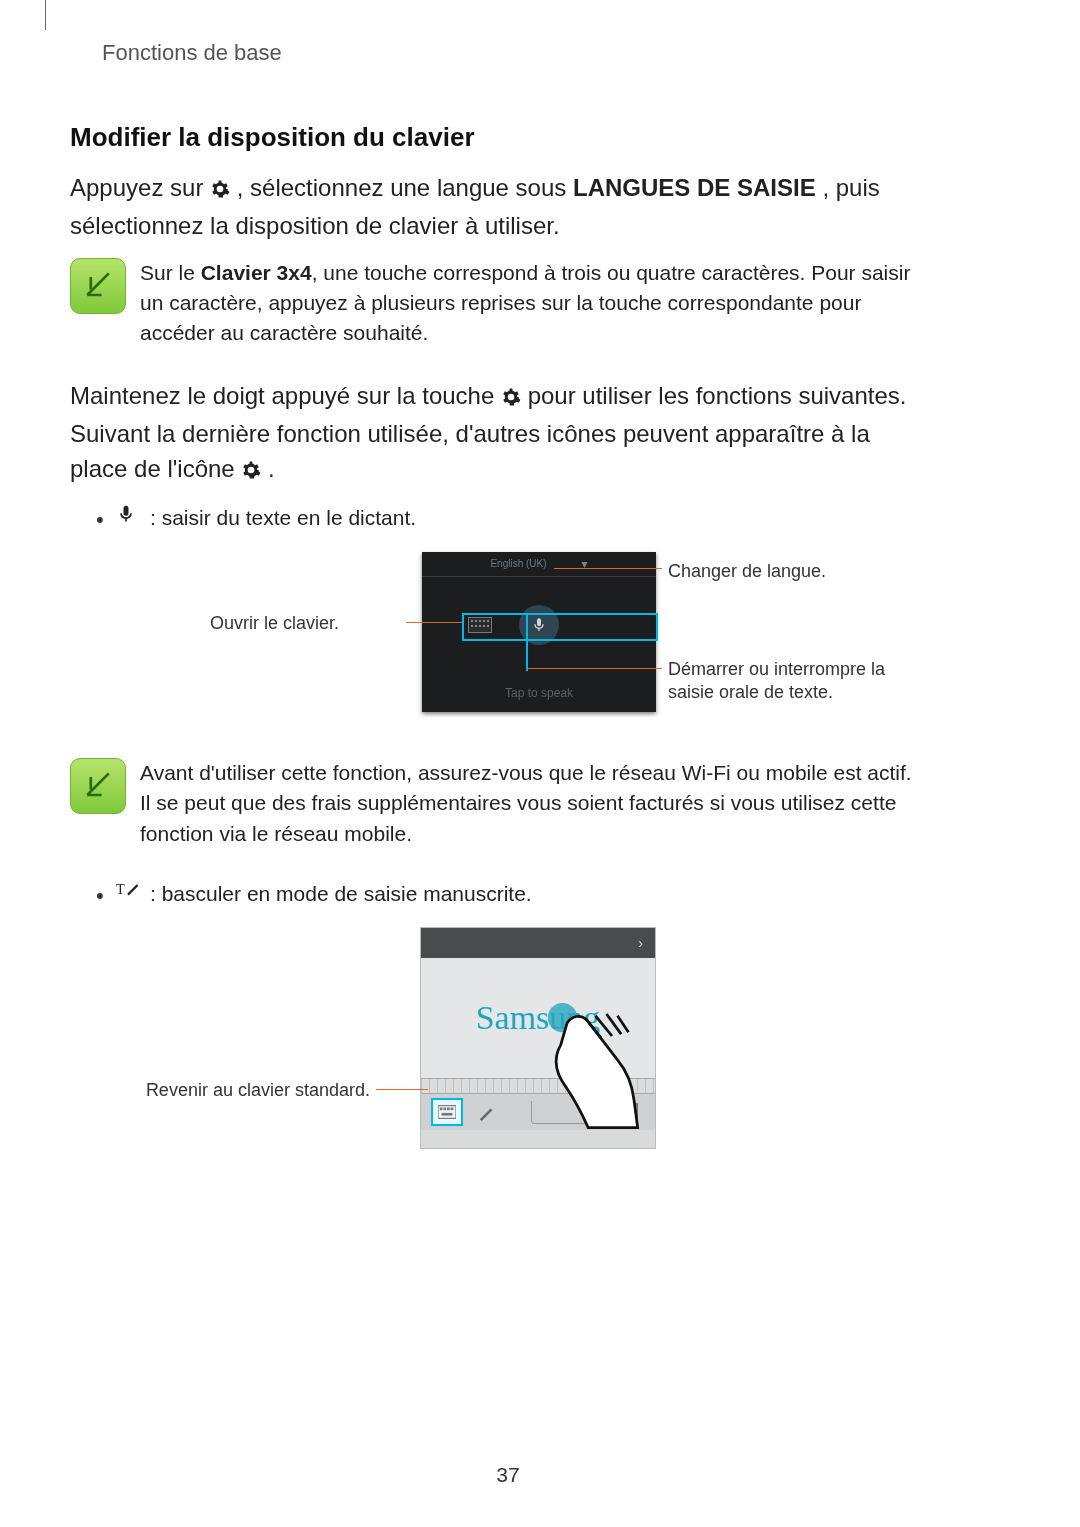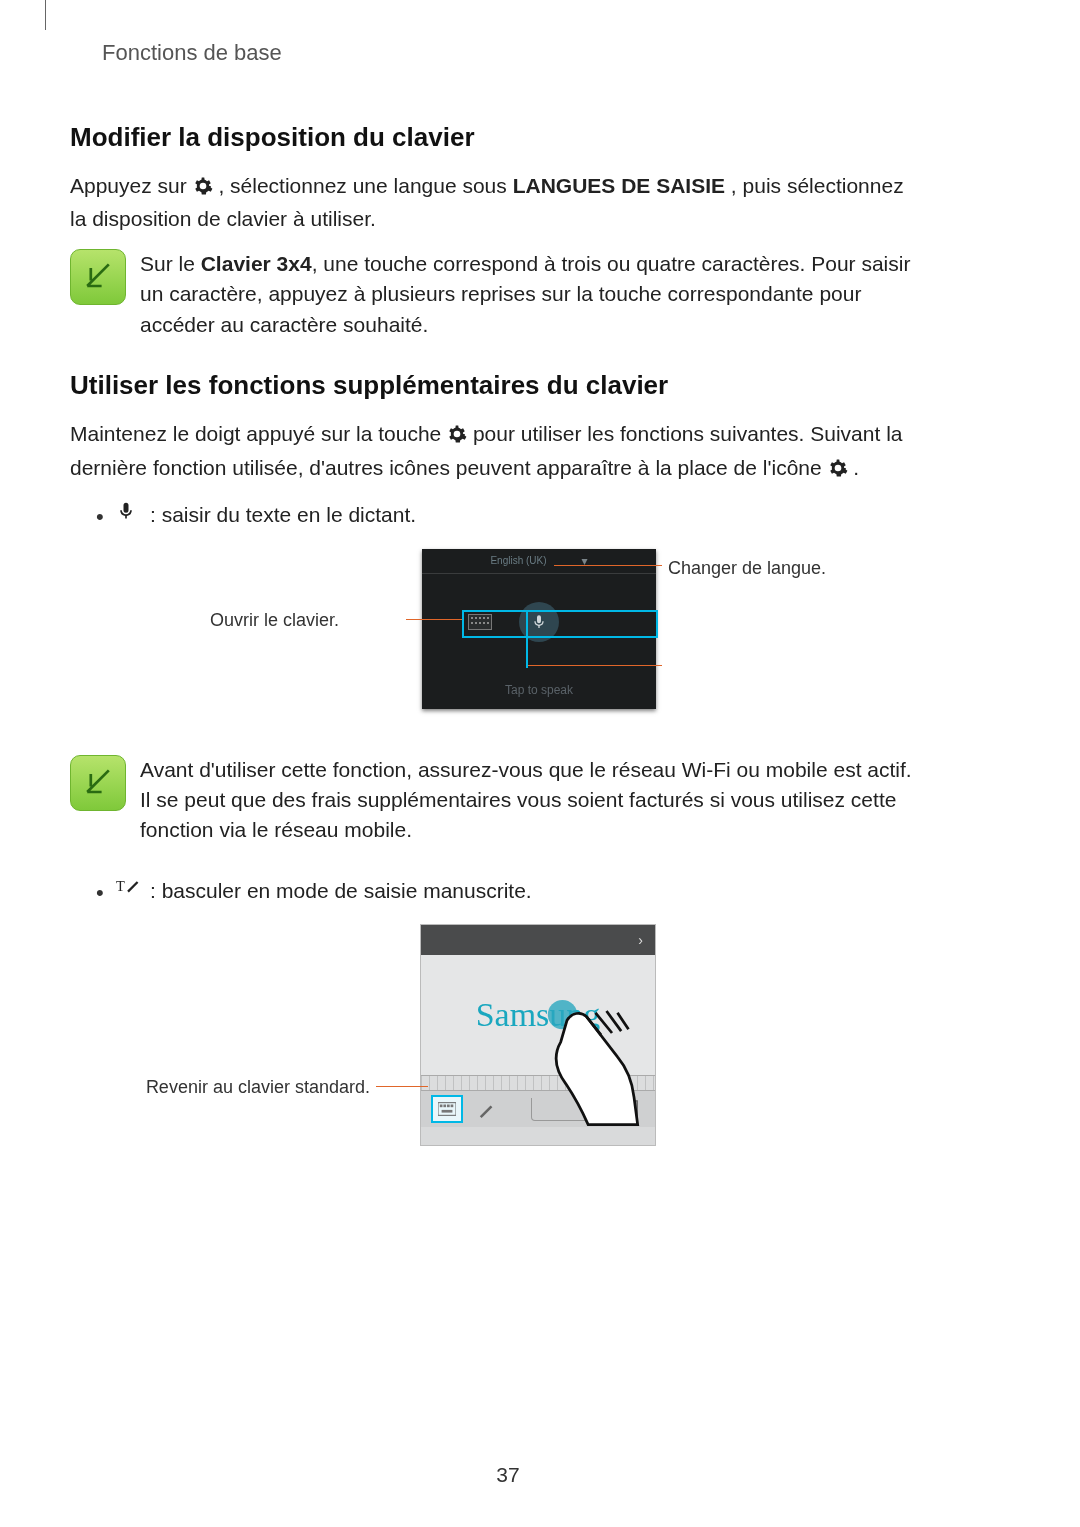--- a/index.html
+++ b/index.html
@@ -1,21 +1,21 @@
 <!DOCTYPE html>
 <html><head>
 <meta charset="utf-8">
 <style>
   html,body{margin:0;padding:0;background:#fff;font-family:"Segoe UI",Arial,Helvetica,sans-serif;color:#222;}
   .page{width:1016px;height:1527px;position:relative;box-sizing:border-box;padding:40px 100px 0 70px;}
   .rule{position:absolute;left:45px;top:0;width:0;height:30px;border-left:1px solid #666;}
   .header{font-size:22px;color:#555;margin:0 0 56px 32px;}
   .content{margin-left:0;}
   h2{font-size:26px;font-weight:700;margin:0 0 18px 0;color:#111;}
-  p{font-size:21px;line-height:1.45;margin:0 0 14px 0;}
+  p{font-size:24px;line-height:1.45;margin:0 0 14px 0;}
   .bold{font-weight:700;}
   .gear-icon, .mic-icon, .pen-icon{display:inline-block;vertical-align:-3px;}
   .note-row{display:flex;align-items:flex-start;margin:8px 0 30px 0;justify-content:space-between;}
   .note-icon{width:54px;height:54px;flex:0 0 54px;border-radius:10px;background:linear-gradient(#b6e36b,#7fc93a);display:flex;align-items:center;justify-content:center;margin-right:14px;border:1px solid #6fb52f;}
   .note-icon svg{width:36px;height:36px;}
   .note-text{flex:1;font-size:21px;line-height:1.45;}
   .note-text .bold{font-weight:700;}
   .bullet{display:flex;align-items:flex-start;margin:6px 0 10px 26px;font-size:21px;}
   .bullet .dot{width:14px;flex:0 0 14px;font-size:22px;line-height:1;color:#333;margin-top:6px;}
   .bullet .b-icon{flex:0 0 28px;margin:0 6px 0 6px;}
@@ -75,21 +75,20 @@
       <div class="note-icon">
         <svg viewBox="0 0 40 40">
             <path fill="none" stroke="#2a6b12" stroke-width="3" d="M8 30 L32 6 M8 30 L24 30 M12 10 L12 24"></path>
           </svg>
       </div>
       <div class="note-text">
         <span>Sur le </span><span class="bold">Clavier 3x4</span><span>, une touche correspond à trois ou quatre caractères. Pour saisir un caractère, appuyez à plusieurs reprises sur la touche correspondante pour accéder au caractère souhaité.</span>
       </div>
     </div>
 
-    <h2>Utiliser les fonctions supplémentaires du clavier</h2>
     <p>
       <span>Maintenez le doigt appuyé sur la touche </span>
       <span class="gear-icon">
         <svg width="20" height="20" viewBox="0 0 24 24">
             <path fill="#222" d="M12 8a4 4 0 1 0 0 8 4 4 0 0 0 0-8zm9.4 4c0 .6-.1 1.1-.2 1.7l2.1 1.6-2 3.5-2.5-1a8 8 0 0 1-2.9 1.7l-.4 2.6H10.5l-.4-2.6a8 8 0 0 1-2.9-1.7l-2.5 1-2-3.5 2.1-1.6c-.1-.6-.2-1.1-.2-1.7s.1-1.1.2-1.7L2.7 8.7l2-3.5 2.5 1A8 8 0 0 1 10.1 4.5l.4-2.6h3l.4 2.6a8 8 0 0 1 2.9 1.7l2.5-1 2 3.5-2.1 1.6c.1.6.2 1.1.2 1.7z"></path>
           </svg>
       </span>
       <span> pour utiliser les fonctions suivantes. Suivant la dernière fonction utilisée, d'autres icônes peuvent apparaître à la place de l'icône </span>
       <span class="gear-icon">
         <svg width="20" height="20" viewBox="0 0 24 24">
@@ -127,20 +126,21 @@
         </div>
         <div class="vp-bottom">Tap to speak</div>
       </div>
 
       <div class="callout" style="left:140px;top:60px;text-align:left;width:190px;">Ouvrir le clavier.</div>
       <div class="callout-line" style="left:336px;top:70px;width:56px;"></div>
 
       <div class="callout" style="left:598px;top:8px;">Changer de langue.</div>
       <div class="callout-line" style="left:484px;top:16px;width:108px;"></div>
 
+      <div class="callout" style="left:598px;top:106px;width:260px;">Démarrer ou interrompre la saisie orale de texte.</div>
       <div class="callout-line" style="left:458px;top:116px;width:134px;"></div>
     </div>
 
     <div class="note-row">
       <div class="note-icon">
         <svg viewBox="0 0 40 40">
             <path fill="none" stroke="#2a6b12" stroke-width="3" d="M8 30 L32 6 M8 30 L24 30 M12 10 L12 24"></path>
           </svg>
       </div>
       <div class="note-text">Avant d'utiliser cette fonction, assurez-vous que le réseau Wi-Fi ou mobile est actif. Il se peut que des frais supplémentaires vous soient facturés si vous utilisez cette fonction via le réseau mobile.</div>

